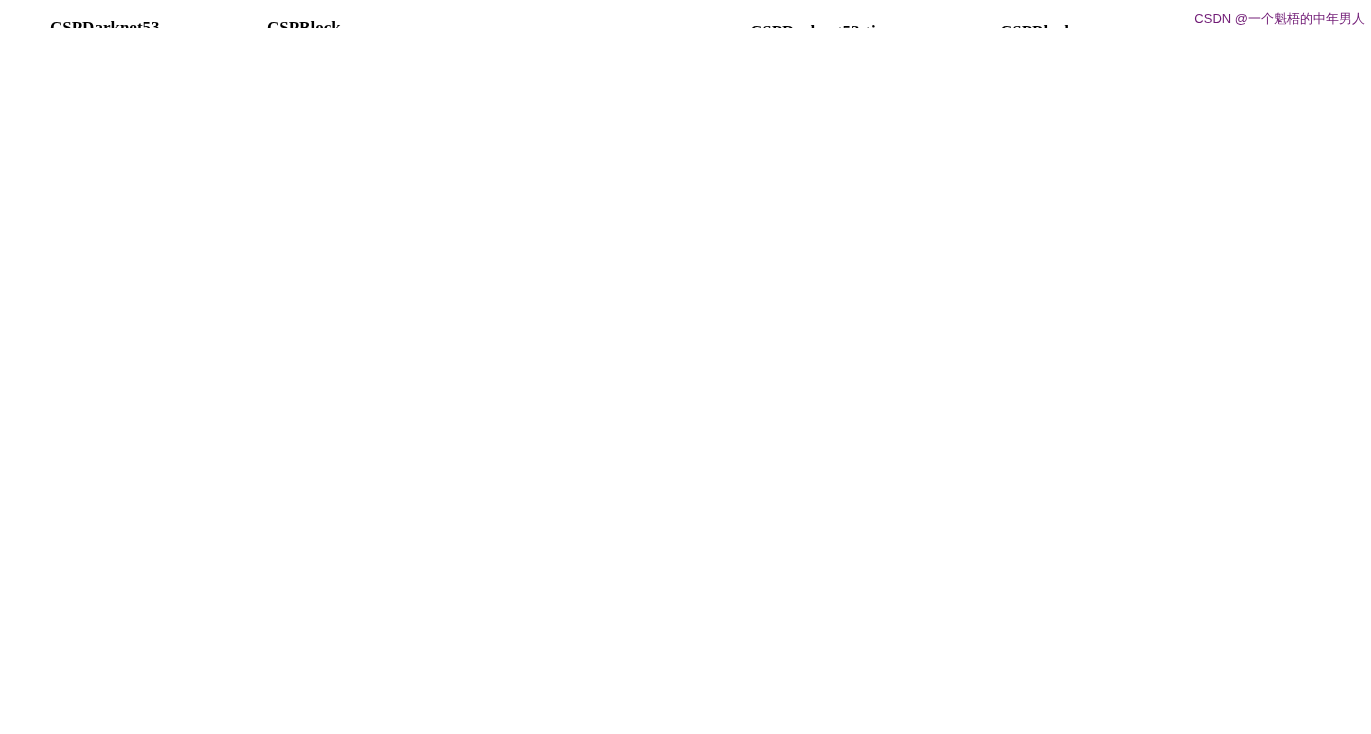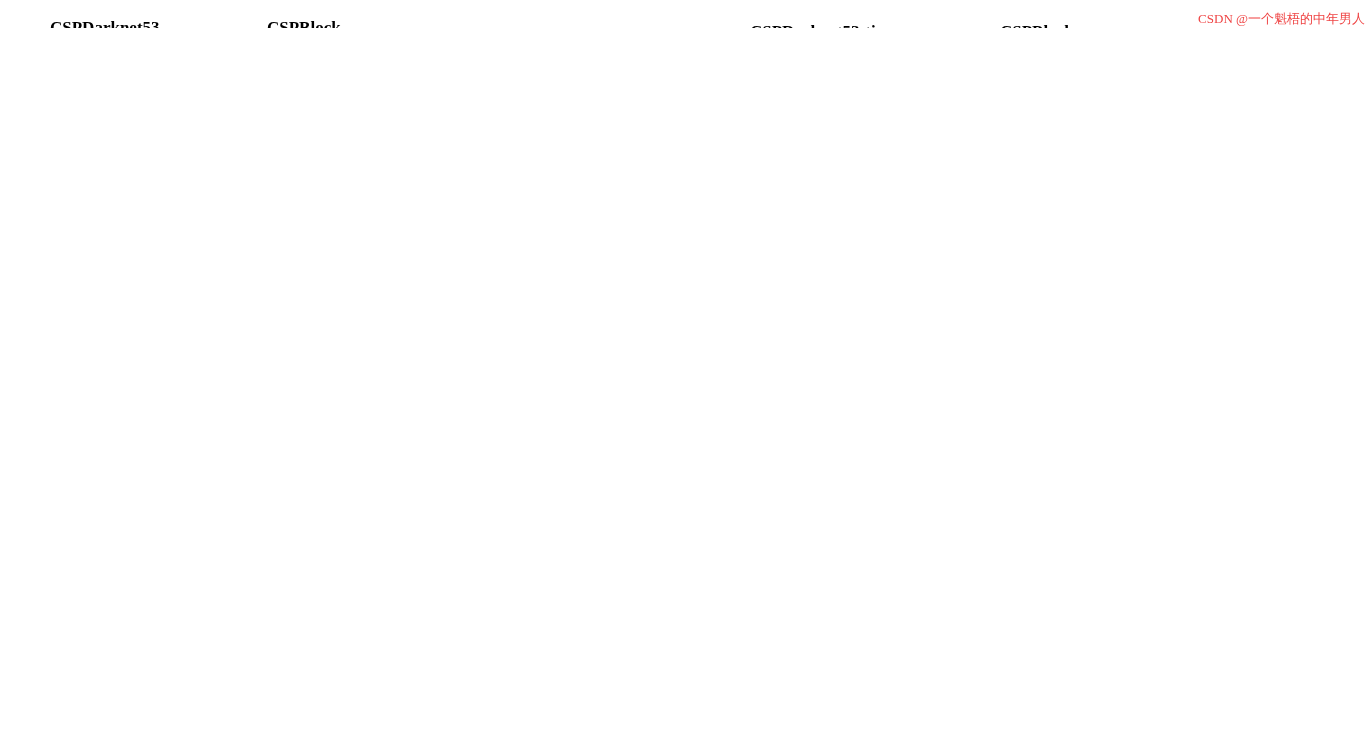--- a/index.html
+++ b/index.html
@@ -25,22 +25,22 @@
   .caption {
     position: absolute;
     font-size: 22px;
   }
   .caption b { font-weight: bold; }
   .watermark {
     position: absolute;
     right: 6px;
     bottom: 0;
     font-size: 13px;
-    color: #ef4444;
-    font-family: Liberation Serif, serif;
+    color: #701a75;
+    font-family: Liberation Sans, sans-serif;
     margin-top: 40px;
   }
   
 </style>
 </head>
 <body>
 
 <div class="head" style="left:50px; top:18px;">CSPDarknet53</div>
 <div class="head" style="left:267px; top:18px;">CSPBlock</div>
 <div class="head" style="left:750px; top:22px;">CSPDarknet53-tiny</div>

